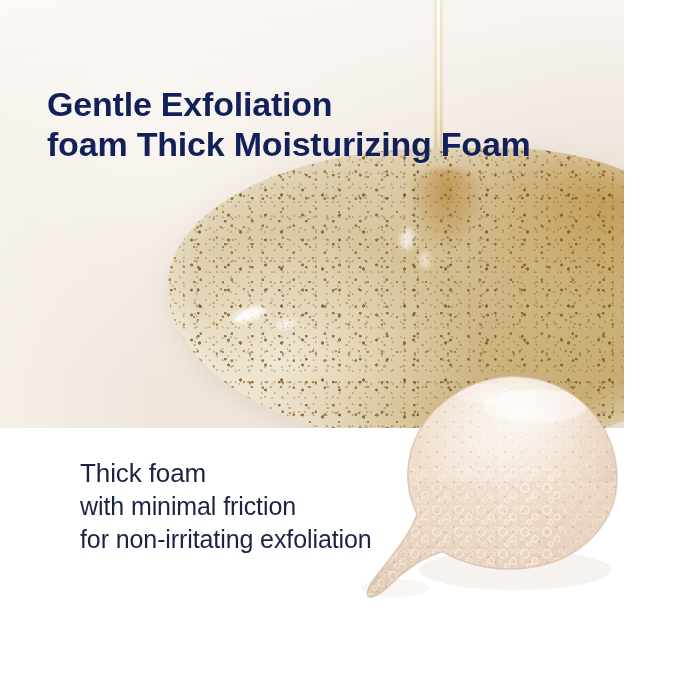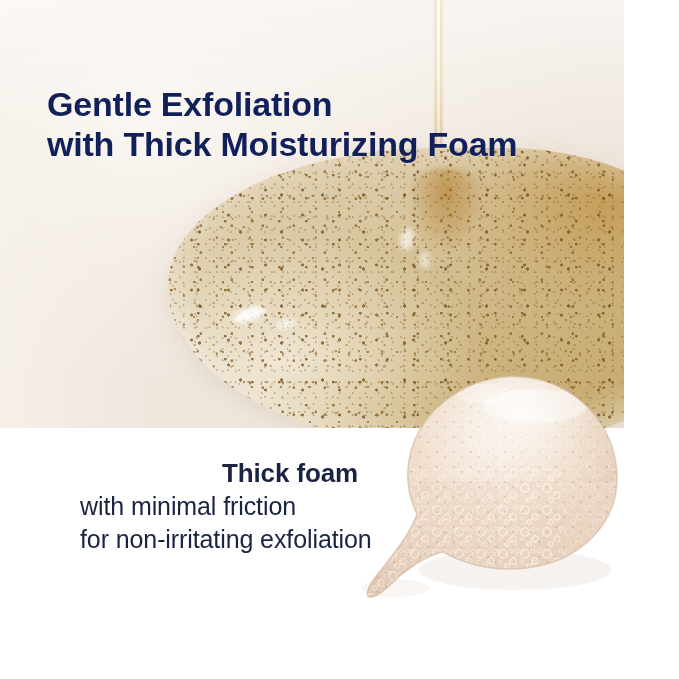--- a/index.html
+++ b/index.html
@@ -171,23 +171,22 @@
     position: absolute;
     left: 80px;
     top: 457px;
     width: 420px;
     color: #1b2342;
   }
   .subcopy .sc-title {
     display: block;
     font-size: 26px;
     line-height: 33px;
-    font-weight: 700;
+    font-weight: 400;
     letter-spacing: -0.1px;
-    text-align: center;
   }
   .subcopy .sc-line {
     display: block;
     font-size: 25px;
     line-height: 33px;
     font-weight: 300;
     letter-spacing: -0.1px;
   }
 
   
@@ -222,21 +221,21 @@
     <div class="gel-hl h1"></div>
     <div class="gel-hl h2"></div>
     <div class="gel-hl h3"></div>
     <div class="gel-hl h4"></div>
   </div>
 
   <div class="white-panel"></div>
 
   <div class="headline">
     <span class="hl-line">Gentle Exfoliation</span>
-    <span class="hl-line">with Thick Moisturizing Foam</span>
+    <span class="hl-line">foam Thick Moisturizing Foam</span>
   </div>
 
   <div class="foam-droplet">
     <svg viewBox="0 0 262 232" xmlns="http://www.w3.org/2000/svg" aria-hidden="true">
       <defs>
         <radialGradient id="foamBody" cx="46%" cy="32%" r="72%">
           <stop offset="0%" stop-color="#f7ece2"></stop>
           <stop offset="42%" stop-color="#efdcc9"></stop>
           <stop offset="78%" stop-color="#e4cdb7"></stop>
           <stop offset="100%" stop-color="#d9bfa6"></stop>

